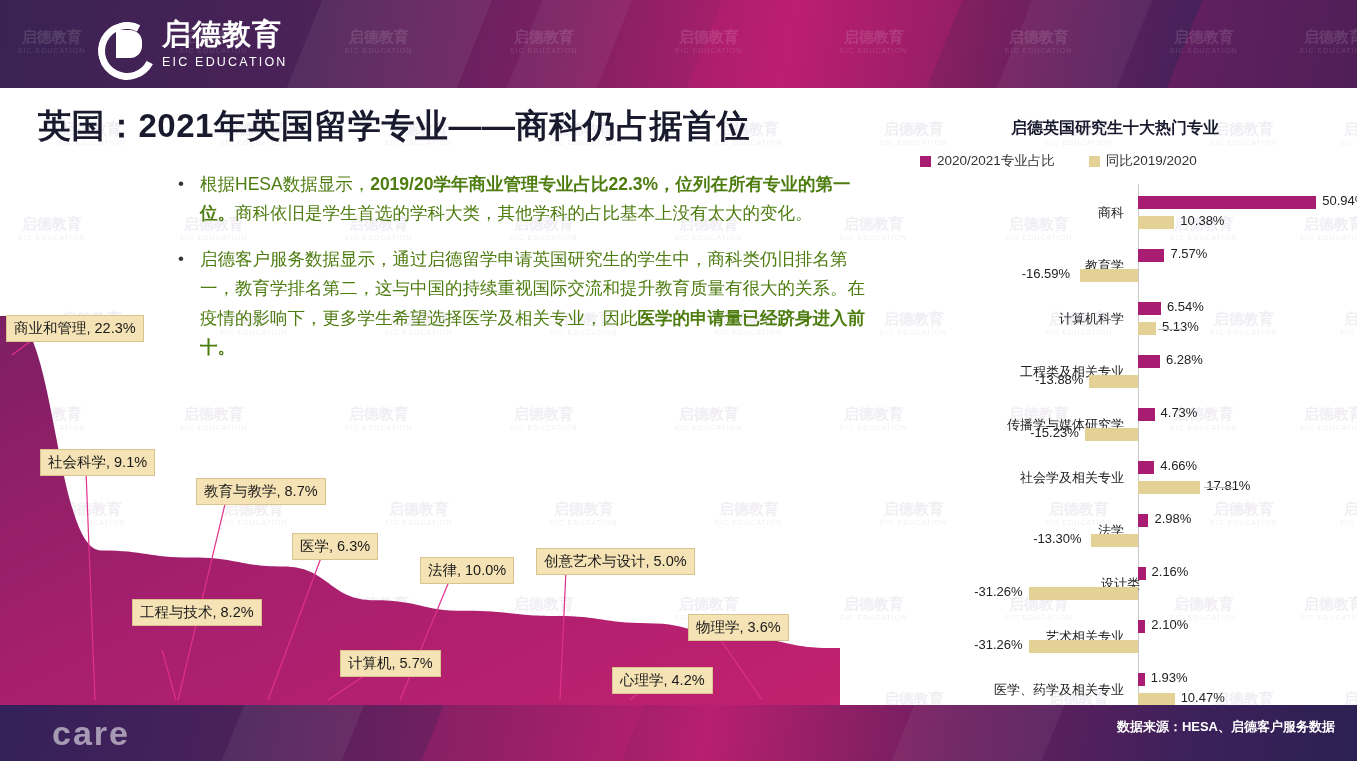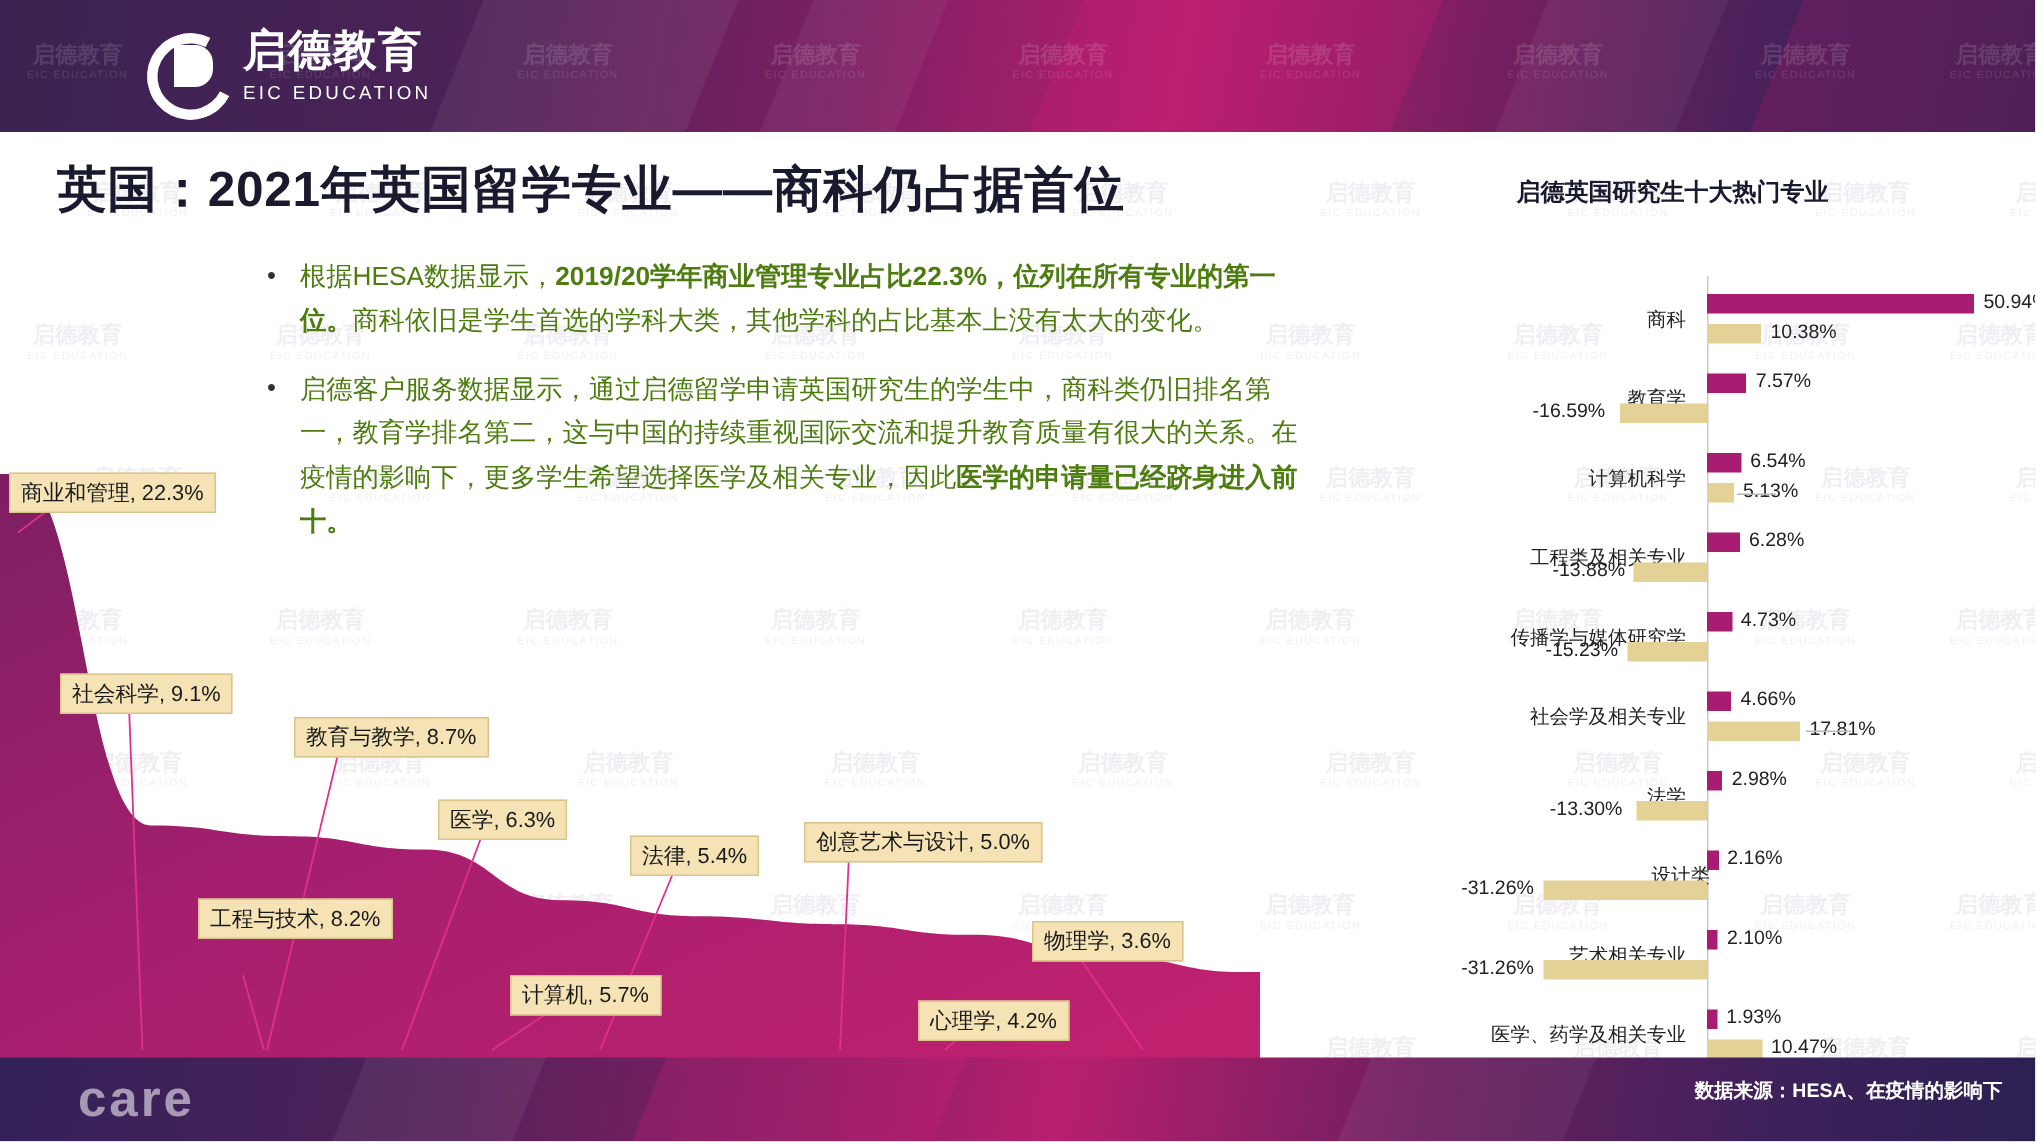--- a/index.html
+++ b/index.html
@@ -207,28 +207,38 @@
   </svg>
 
 
   <div id="callouts">
       <div class="callout" style="left: 6px; top: 315px;">商业和管理, 22.3%</div>
       <div class="callout" style="left: 40px; top: 449px;">社会科学, 9.1%</div>
       <div class="callout" style="left: 196px; top: 478px;">教育与教学, 8.7%</div>
       <div class="callout" style="left: 132px; top: 599px;">工程与技术, 8.2%</div>
       <div class="callout" style="left: 292px; top: 533px;">医学, 6.3%</div>
       <div class="callout" style="left: 340px; top: 650px;">计算机, 5.7%</div>
-      <div class="callout" style="left: 420px; top: 557px;">法律, 5.4%</div>
+      <div class="callout" style="left: 420px; top: 557px;">法律, 10.0%</div>
       <div class="callout" style="left: 536px; top: 548px;">创意艺术与设计, 5.0%</div>
       <div class="callout" style="left: 612px; top: 667px; text-align: center;">心理学, 4.2%</div>
       <div class="callout" style="left: 688px; top: 614px;">物理学, 3.6%</div>
     </div>
 
   <div class="rightpanel">
     <div class="rc-title">启德英国研究生十大热门专业</div>
+    <div class="rc-legend">
+      <div class="item">
+        <span class="sw" id="sw0" style="background: rgb(168, 29, 114);"></span>
+        <span>2020/2021专业占比</span>
+      </div>
+      <div class="item">
+        <span class="sw" id="sw1" style="background: rgb(227, 209, 149);"></span>
+        <span>同比2019/2020</span>
+      </div>
+    </div>
     <div id="rc-plot">
         <div class="axis-line" style="left: 258px; top: 84px; height: 534px;"></div>
         <div class="rc-cat" style="left: 0px; width: 244px; top: 104px;">商科</div>
         <div class="rc-bar" style="background: rgb(168, 29, 114); top: 96px; left: 258px; width: 178.29px;"></div>
         <div class="rc-val" style="top: 93px; left: 442.29px;">50.94%</div>
         <div class="rc-bar" style="background: rgb(227, 209, 149); top: 116px; left: 258px; width: 36.33px;"></div>
         <div class="rc-val" style="top: 113px; left: 300.33px;">10.38%</div>
         <div class="rc-cat" style="left: 0px; width: 244px; top: 157px;">教育学</div>
         <div class="rc-bar" style="background: rgb(168, 29, 114); top: 149px; left: 258px; width: 26.495px;"></div>
         <div class="rc-val" style="top: 146px; left: 290.495px;">7.57%</div>
@@ -278,15 +288,15 @@
         <div class="leader" style="left: 324px; top: 387px; width: 30px;"></div>
       </div>
   </div>
 
   <div class="botband">
     <div class="d1"></div>
       <div class="d2"></div>
       <div class="d3"></div>
   </div>
   <div class="care"><span>care</span></div>
-  <div class="source">数据来源：HESA、在疫情的影响下</div>
+  <div class="source">数据来源：HESA、启德客户服务数据</div>
 
 </div>
 
 </body></html>

